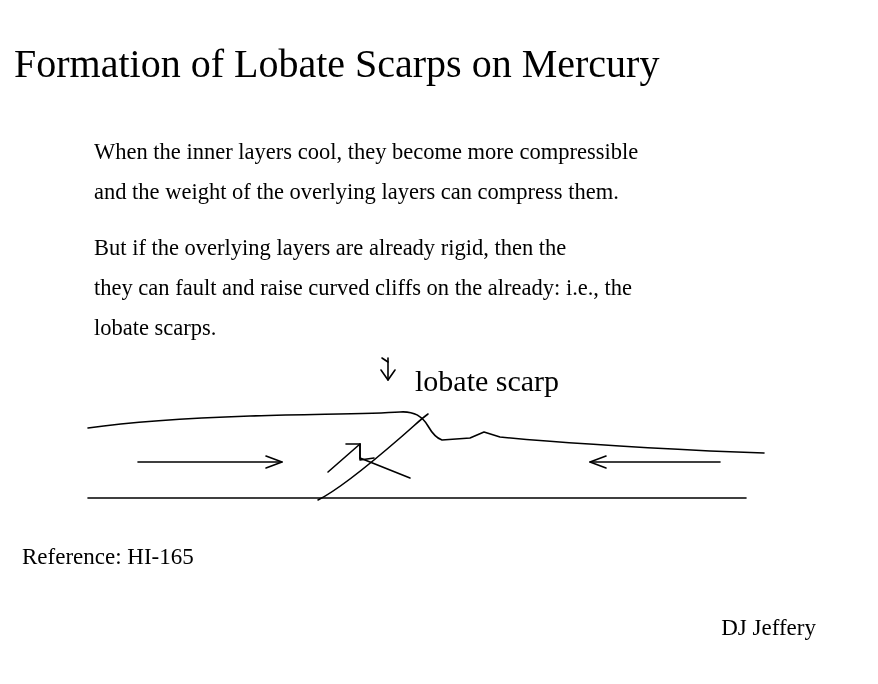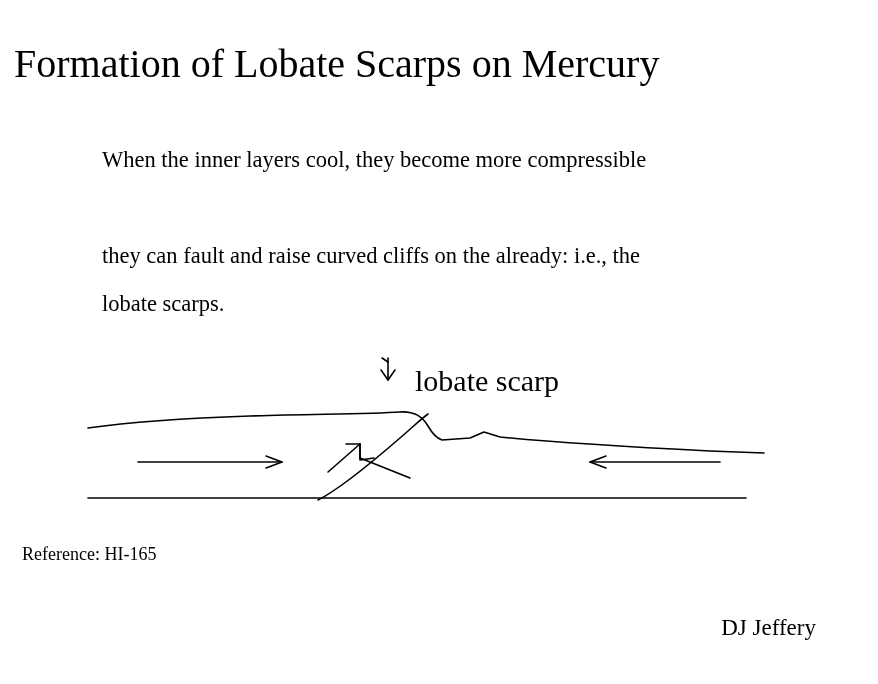--- a/index.html
+++ b/index.html
@@ -30,21 +30,21 @@
     font-family: "Liberation Serif", serif;
     white-space: nowrap;
   }
   .para {
     position: absolute;
     font-size: 22.5px;
     line-height: 32px;
     font-family: "Liberation Serif", serif;
   }
   .para p {
-    margin: 16px;
+    margin: 8px;
     white-space: nowrap;
   }
   #para-1 {
     left: 86px;
     top: 128px;
   }
   #para-2 {
     left: 86px;
     top: 224px;
   }
@@ -63,21 +63,21 @@
     left: 415px;
     top: 364px;
     font-size: 30px;
     font-family: "Liberation Serif", serif;
     white-space: nowrap;
   }
   .reference {
     position: absolute;
     left: 22px;
     top: 544px;
-    font-size: 18px;
+    font-size: 23px;
     font-family: "Liberation Serif", serif;
     white-space: nowrap;
   }
   .credit {
     position: absolute;
     right: 62px;
     top: 612px;
     font-size: 23px;
     line-height: 32px;
     text-align: center;
@@ -89,23 +89,25 @@
 </style>
 </head>
 <body>
 
 <div class="slide">
 
   <div class="title">Formation of Lobate Scarps on Mercury</div>
 
   <div class="para" id="para-1">
     <p>When the inner layers cool, they become more compressible</p>
+    <p>and the weight of the overlying layers can compress them.</p>
   </div>
 
   <div class="para" id="para-2">
+    <p>But if the overlying layers are already rigid, then the</p>
     <p>they can fault and raise curved cliffs on the already:   i.e., the</p>
     <p>lobate scarps.</p>
   </div>
 
   <div class="scarp-label">lobate scarp</div>
 
   <div class="diagram">
     <svg width="740" height="180" viewBox="0 0 740 180" xmlns="http://www.w3.org/2000/svg" fill="none" stroke="#000000" stroke-width="1.6" stroke-linecap="round" stroke-linejoin="round">
 
       <path d="M 318 18 L 318 40" stroke="#000000"></path>

